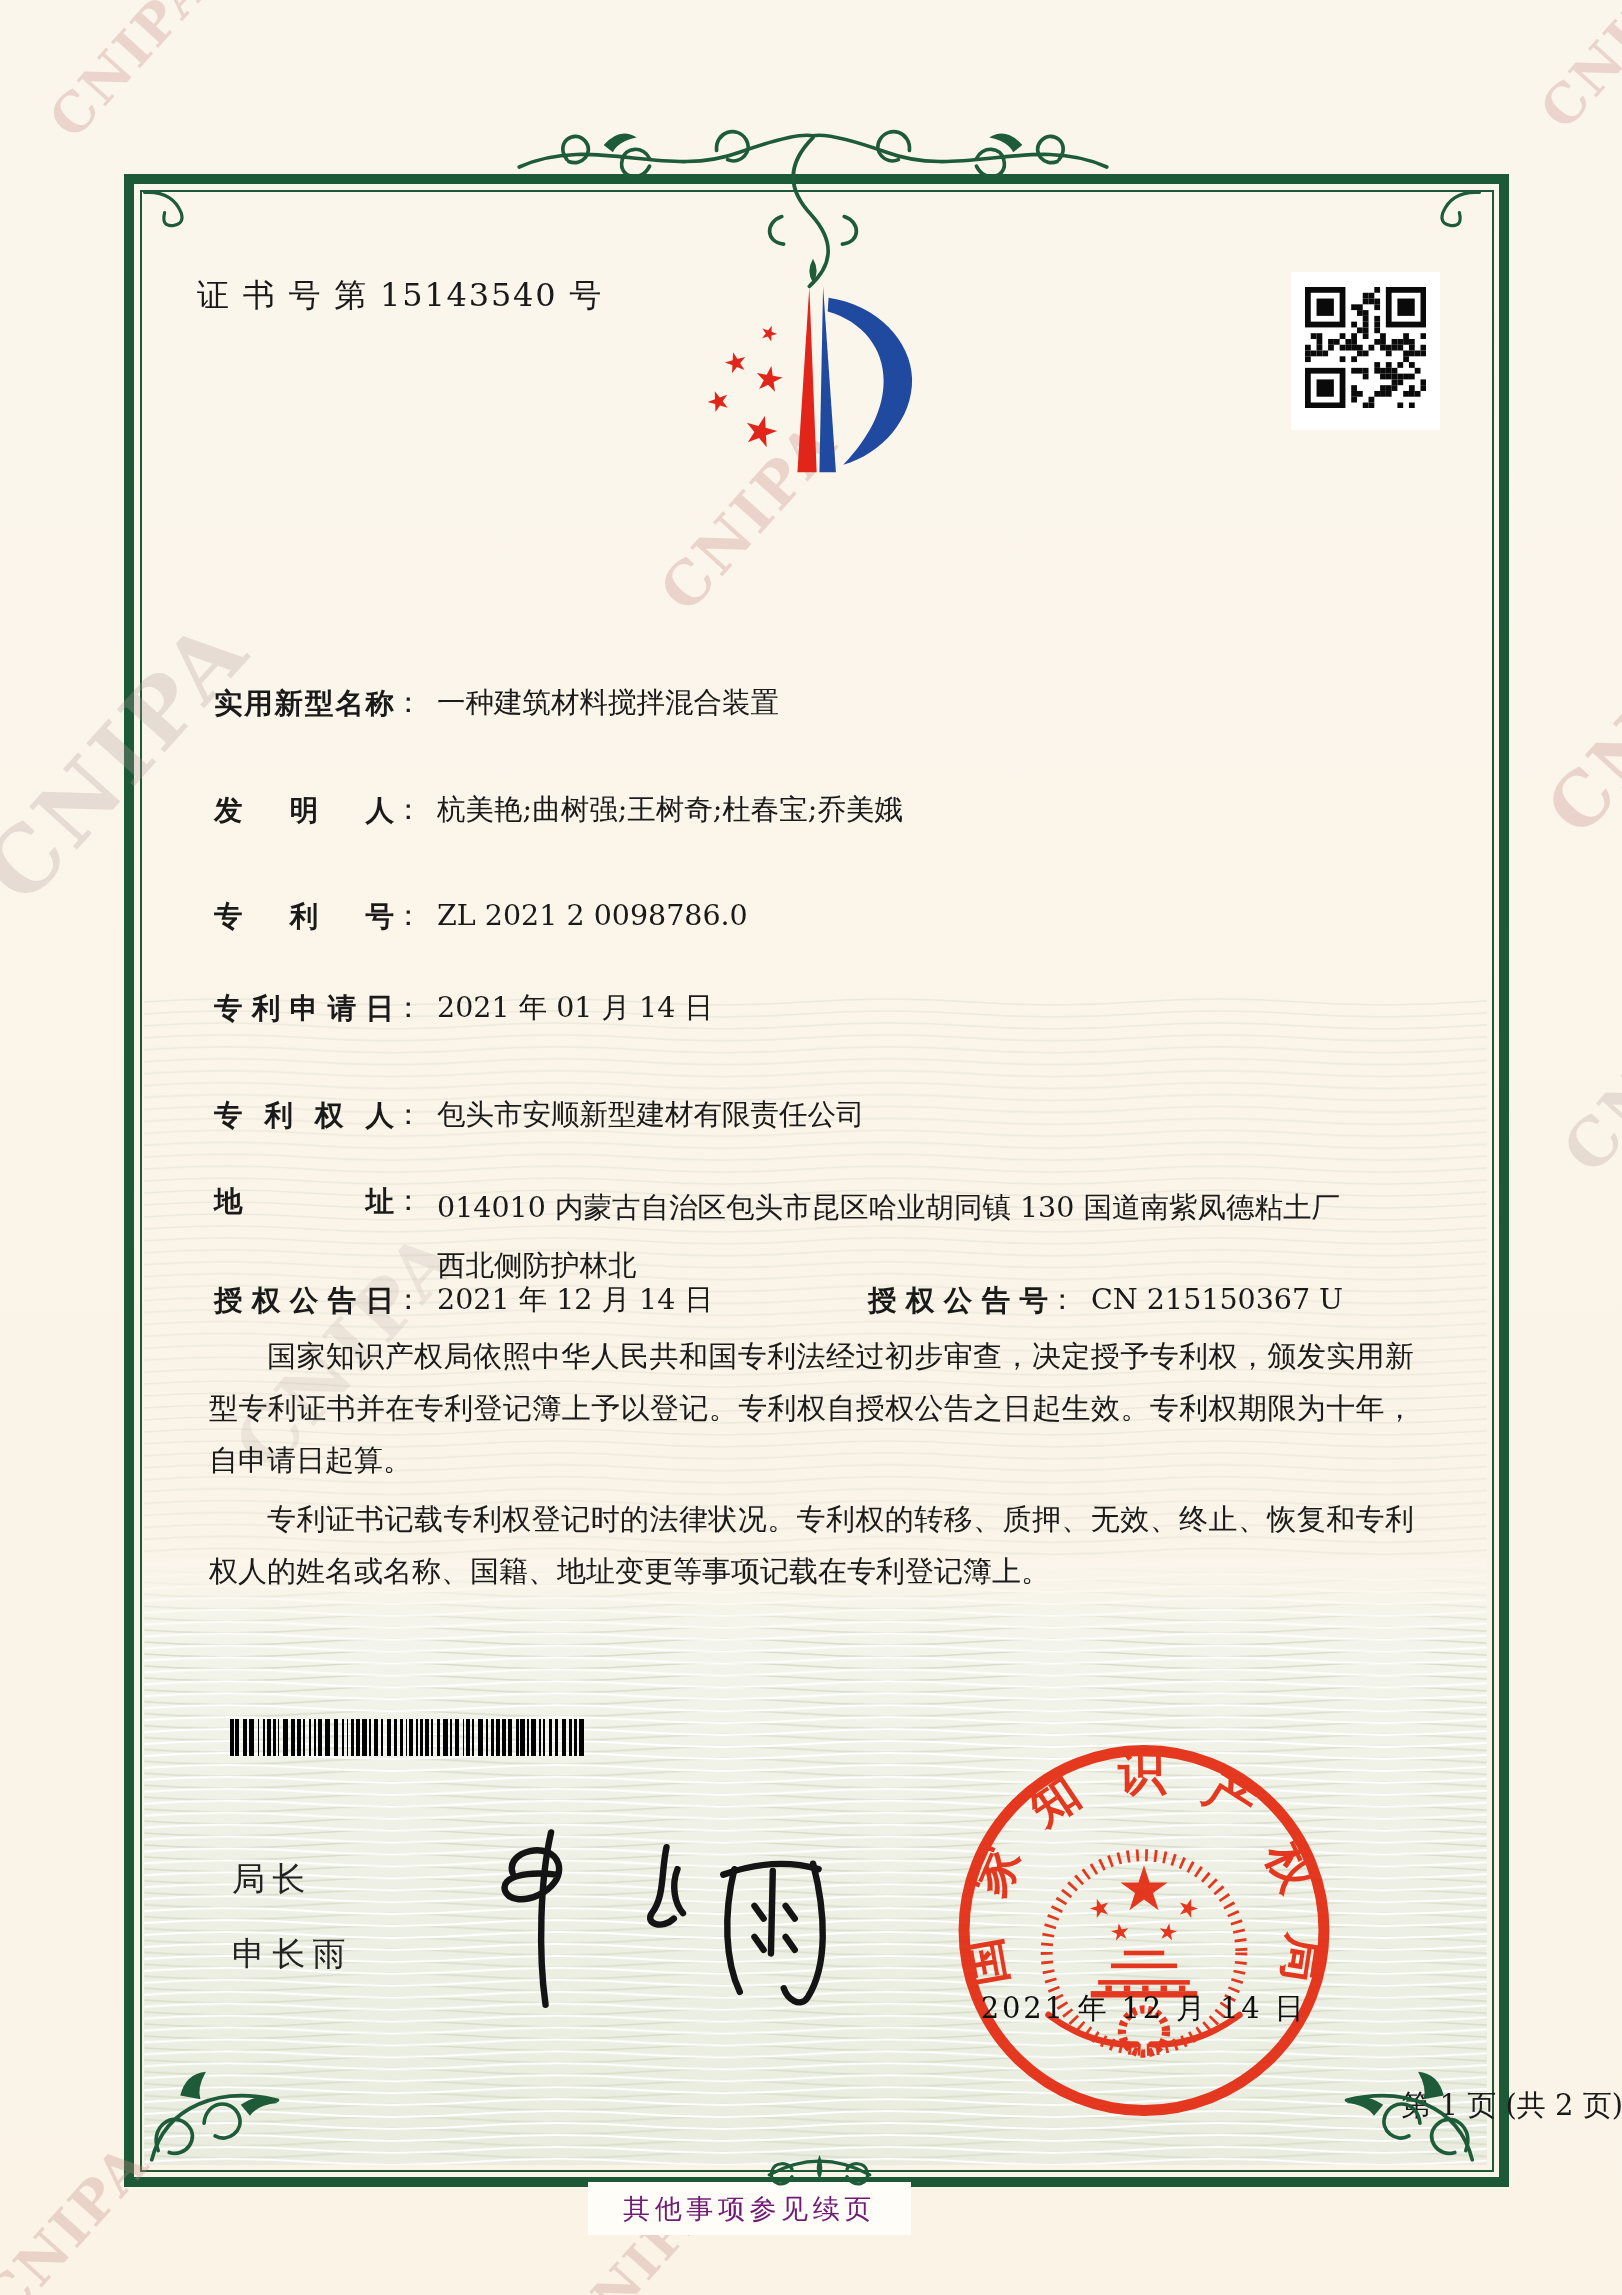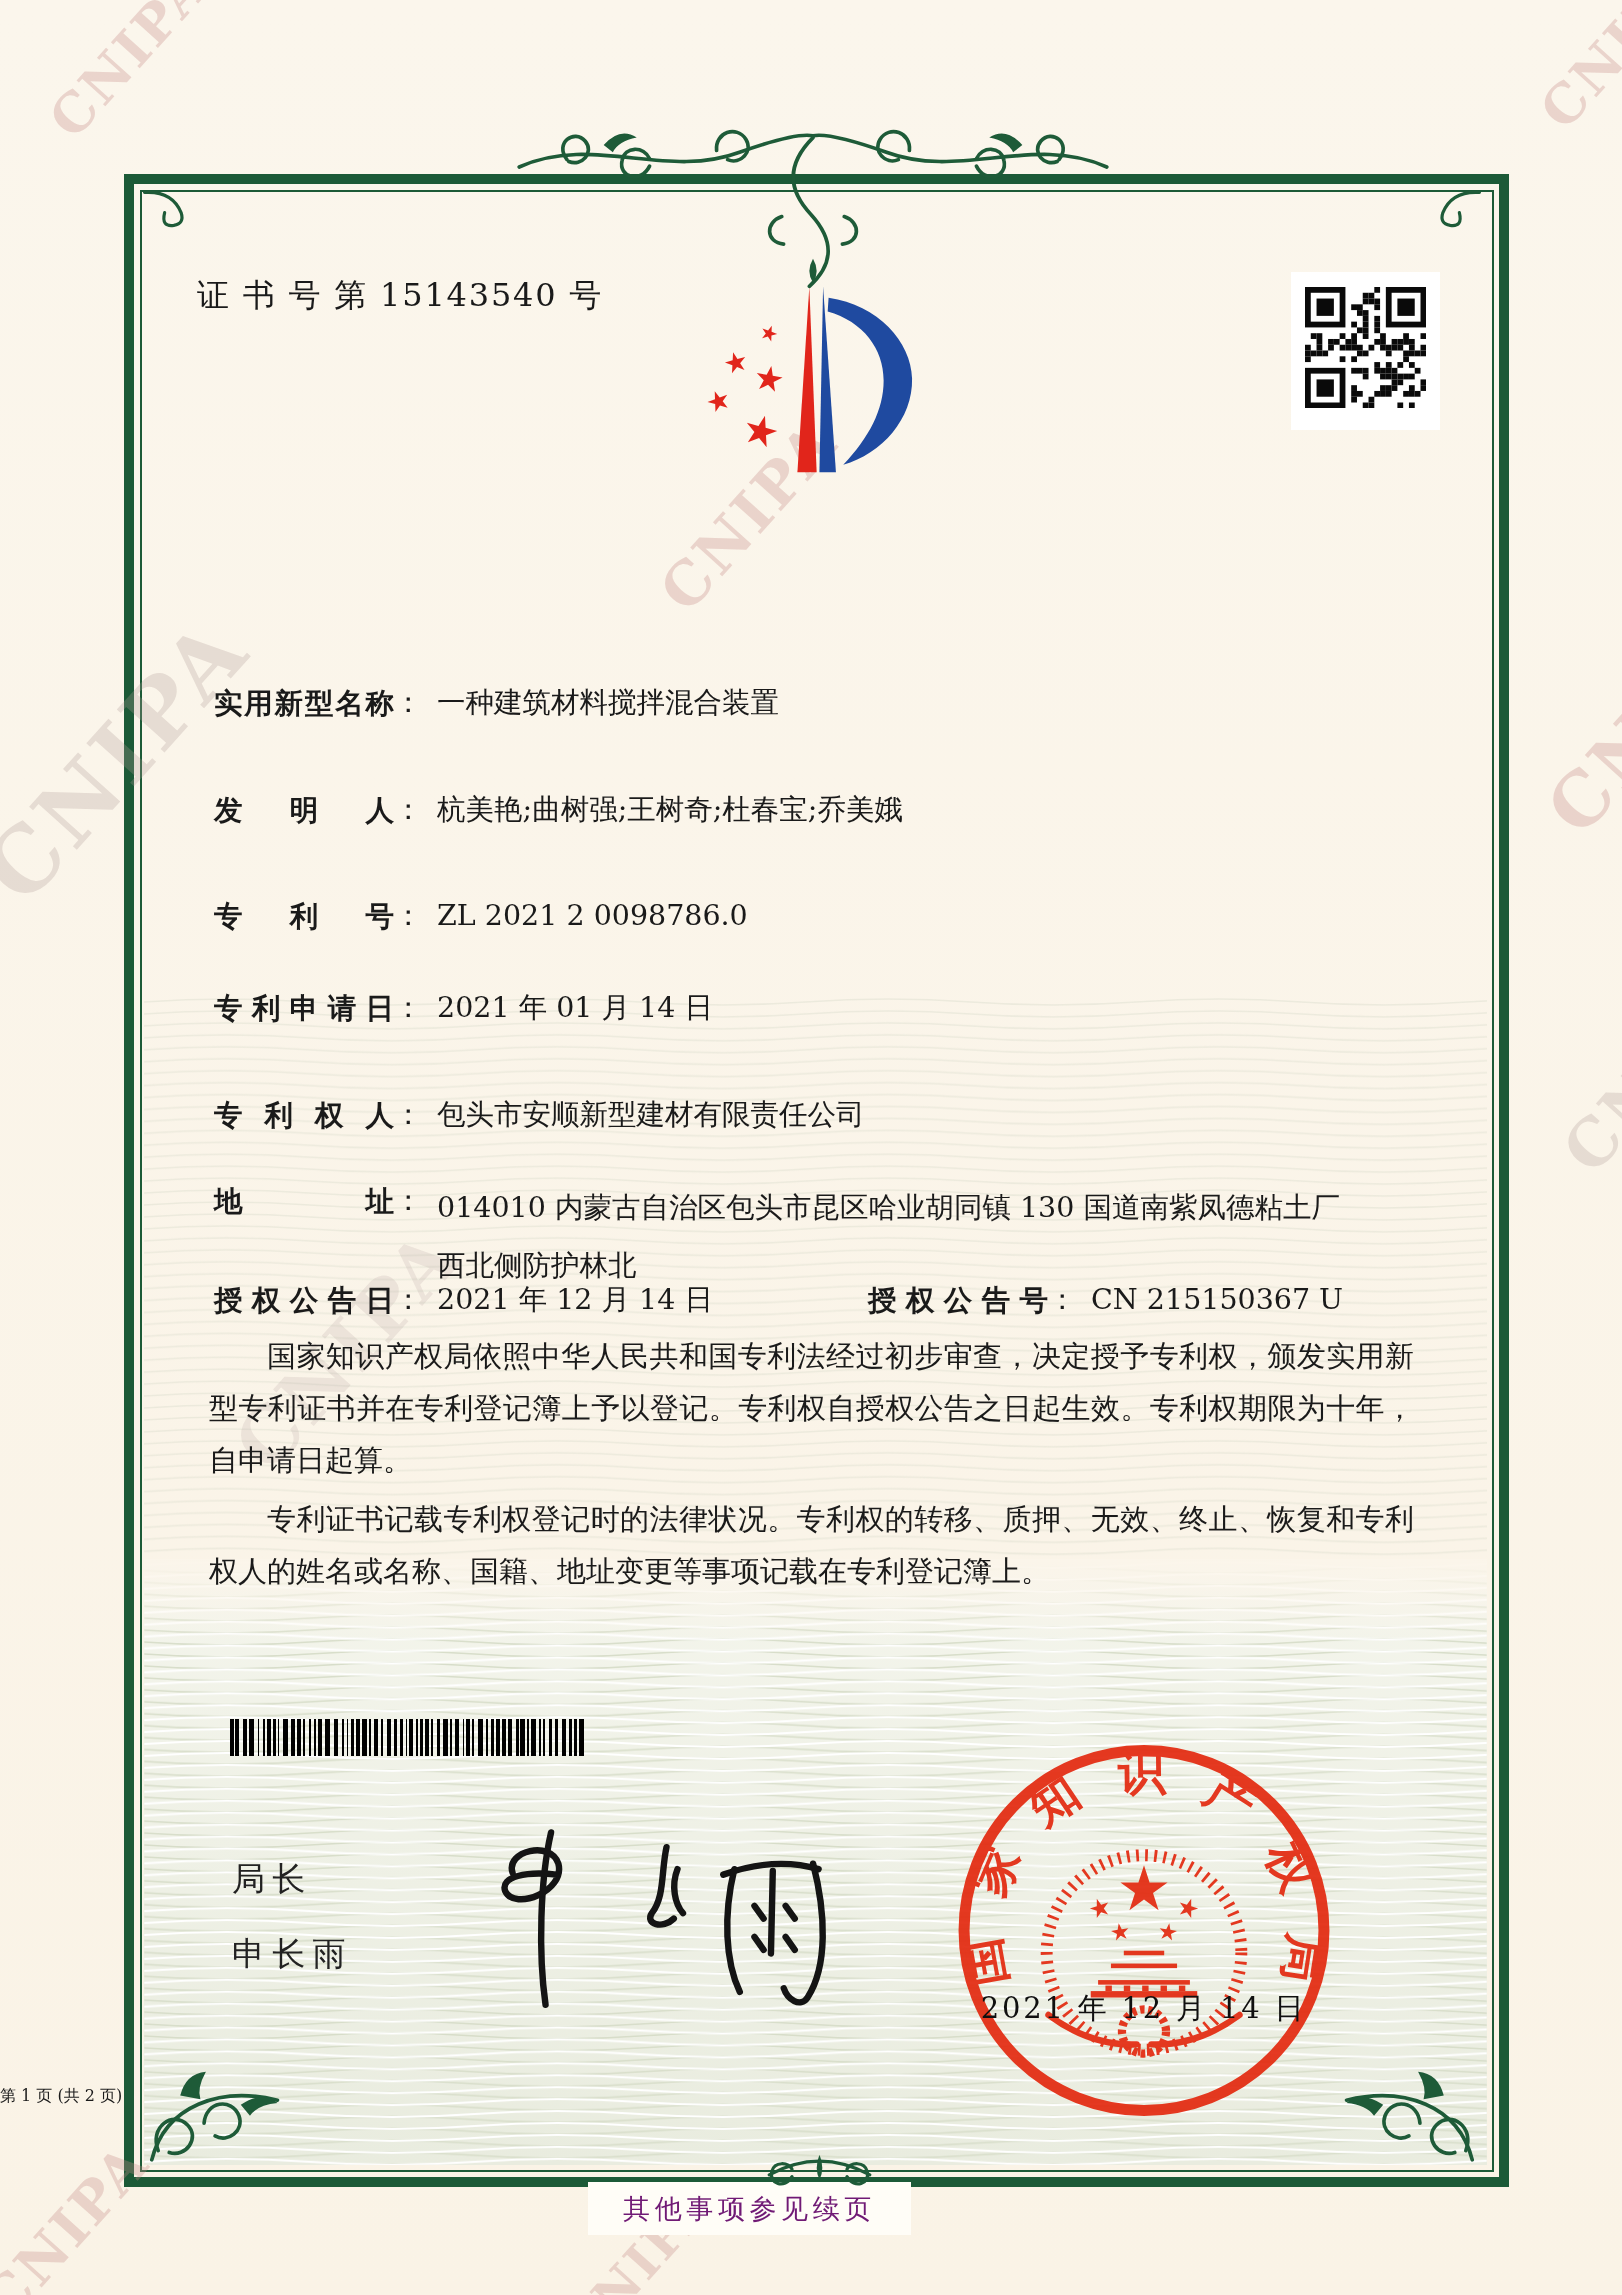--- a/index.html
+++ b/index.html
@@ -48,21 +48,21 @@
   #officer-title{top:1857px;}
   #officer-name{top:1932px;}
 
   #qr-box{left:1291px;top:272px;width:149px;height:158px;background:#fff;z-index:4;}
   #qr-box svg{position:absolute;left:13.8px;top:14.7px;}
 
   #seal{left:953px;top:1723px;z-index:5;}
   #seal-date{left:969px;top:1989px;width:349px;text-align:center;font-size:29px;
              letter-spacing:2.8px;color:#101010;z-index:6;}
 
-  #page-info{left:0;top:2086px;width:100%;text-align:left;font-size:16px;z-index:4;}
+  #page-info{left:0;top:2086px;width:100%;text-align:right;font-size:29px;z-index:4;}
   #cont-box{left:588px;top:2182px;width:323px;height:53px;background:#fffdf7;
             display:flex;align-items:center;justify-content:center;z-index:4;}
   #cont-box span{font-size:27px;letter-spacing:4.6px;color:#701a75;}
 
   .orn{position:absolute;z-index:6;}
   svg{display:block;}
 </style>
 </head>
 <body>
 

